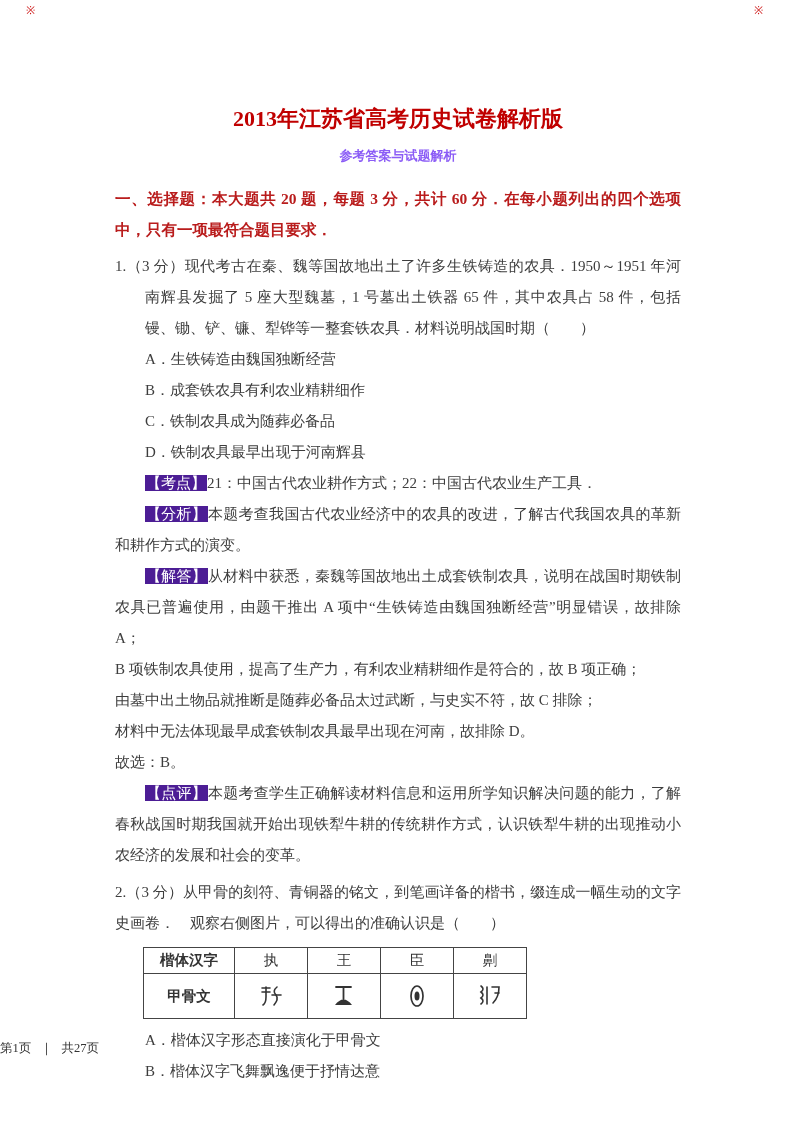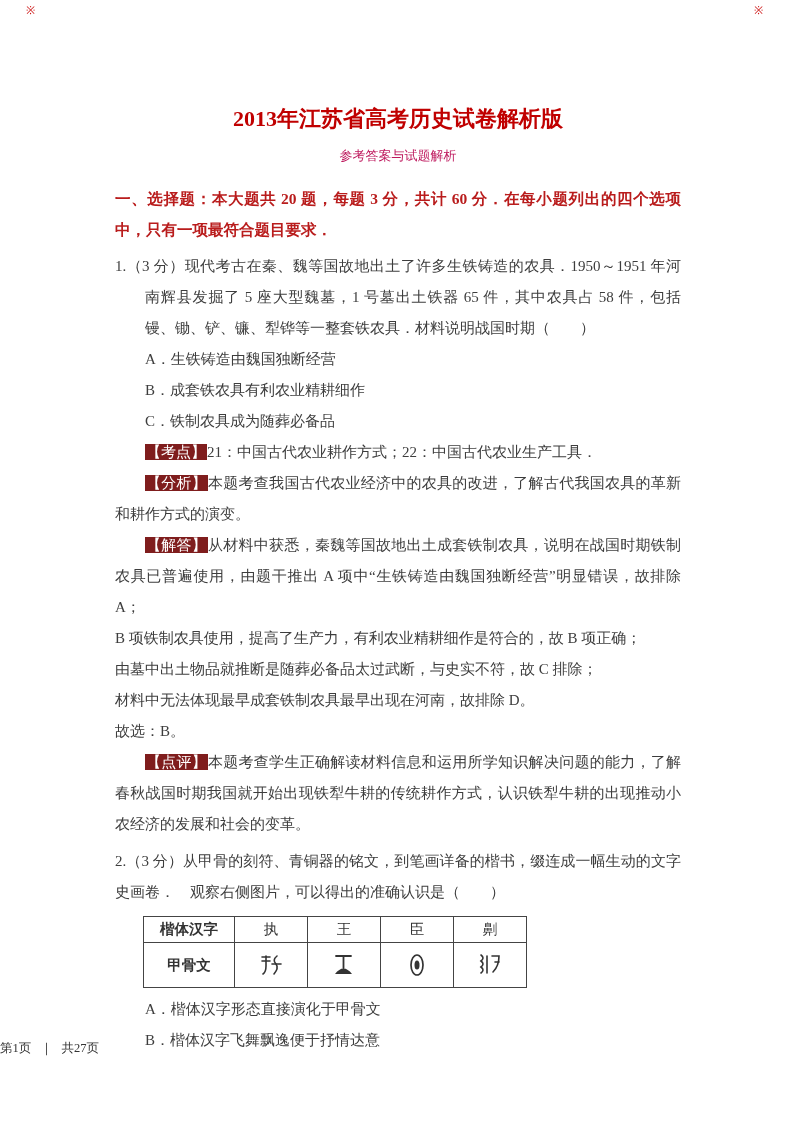--- a/index.html
+++ b/index.html
@@ -22,37 +22,37 @@
   .content{
     position:absolute;left:115px;top:104px;width:566px;
   }
   .title{
     text-align:center;
     font-size:22px;font-weight:bold;color:#c00000;
     line-height:30px;margin:0;
   }
   .subtitle{
     text-align:center;
-    font-size:13px;font-weight:normal;color:#be185d;
+    font-size:13px;font-weight:bold;color:#8b5cf6;
     line-height:18px;margin:13px 0 0 0;
   }
   .p{
     font-size:15px;line-height:31px;margin:0;
     text-align:justify;
   }
   .sec{
     margin-top:18px;
     font-weight:bold;color:#b91c1c;font-size:15.5px;line-height:31px;
   }
   .qgap{margin-top:6px;}
   .hang{padding-left:30px;text-indent:-30px;}   
   .fi{text-indent:30px;}                        
   .opt{padding-left:30px;}
   .label-blue{
-    background:#7f1d1d;color:#ffffff;
+    background:#4c1d95;color:#ffffff;
     padding:0 1px;
   }
   .q2table{
     border-collapse:collapse;
     margin:8px 17px 6px 28px;
   }
   .q2table td{
     border:1px solid #444444;
     text-align:center;vertical-align:middle;
     font-size:14.5px;color:#333333;
@@ -81,20 +81,21 @@
     <h1 class="title">2013年江苏省高考历史试卷解析版</h1>
     <div class="subtitle">参考答案与试题解析</div>
 
     <p class="p sec">一、选择题：本大题共 20 题，每题 3 分，共计 60 分．在每小题列出的四个选项中，只有一项最符合题目要求．</p>
 
     <p class="p hang qgap">1.（3 分）现代考古在秦、魏等国故地出土了许多生铁铸造的农具．1950～1951 年河南辉县发掘了 5 座大型魏墓，1 号墓出土铁器 65 件，其中农具占 58 件，包括镘、锄、铲、镰、犁铧等一整套铁农具．材料说明战国时期（　　）</p>
 
     <p class="p opt">A．生铁铸造由魏国独断经营</p>
     <p class="p opt">B．成套铁农具有利农业精耕细作</p>
     <p class="p opt">C．铁制农具成为随葬必备品</p>
+    <p class="p opt">D．铁制农具最早出现于河南辉县</p>
 
     <p class="p fi"><span class="label-blue">【考点】</span><span>21：中国古代农业耕作方式；22：中国古代农业生产工具．</span></p>
 
     <p class="p fi"><span class="label-blue">【分析】</span><span>本题考查我国古代农业经济中的农具的改进，了解古代我国农具的革新和耕作方式的演变。</span></p>
 
     <p class="p fi"><span class="label-blue">【解答】</span><span>从材料中获悉，秦魏等国故地出土成套铁制农具，说明在战国时期铁制农具已普遍使用，由题干推出 A 项中“生铁铸造由魏国独断经营”明显错误，故排除 A；</span></p>
     <p class="p">B 项铁制农具使用，提高了生产力，有利农业精耕细作是符合的，故 B 项正确；</p>
     <p class="p">由墓中出土物品就推断是随葬必备品太过武断，与史实不符，故 C 排除；</p>
     <p class="p">材料中无法体现最早成套铁制农具最早出现在河南，故排除 D。</p>
     <p class="p">故选：B。</p>

